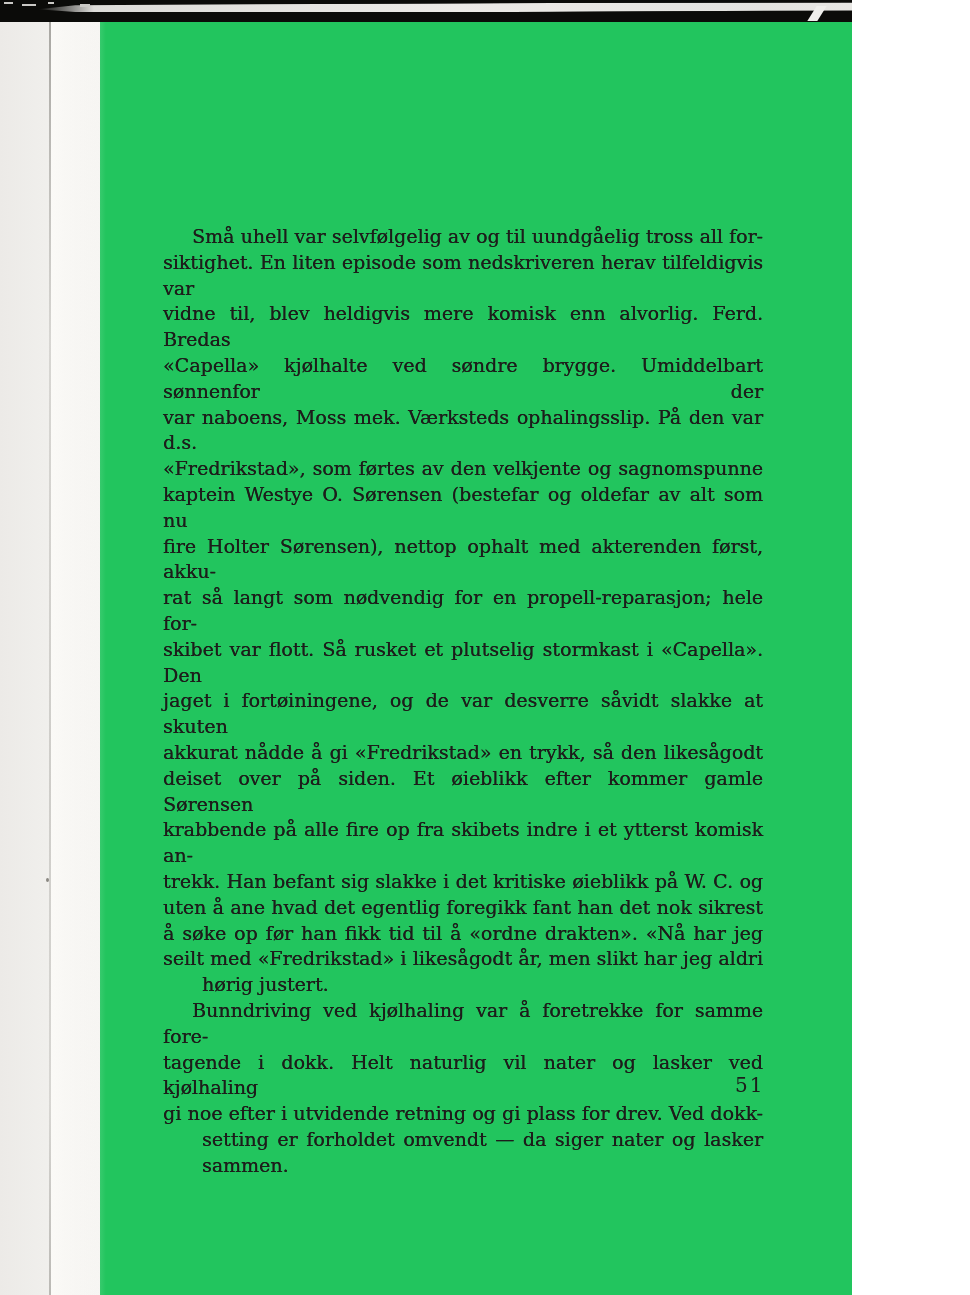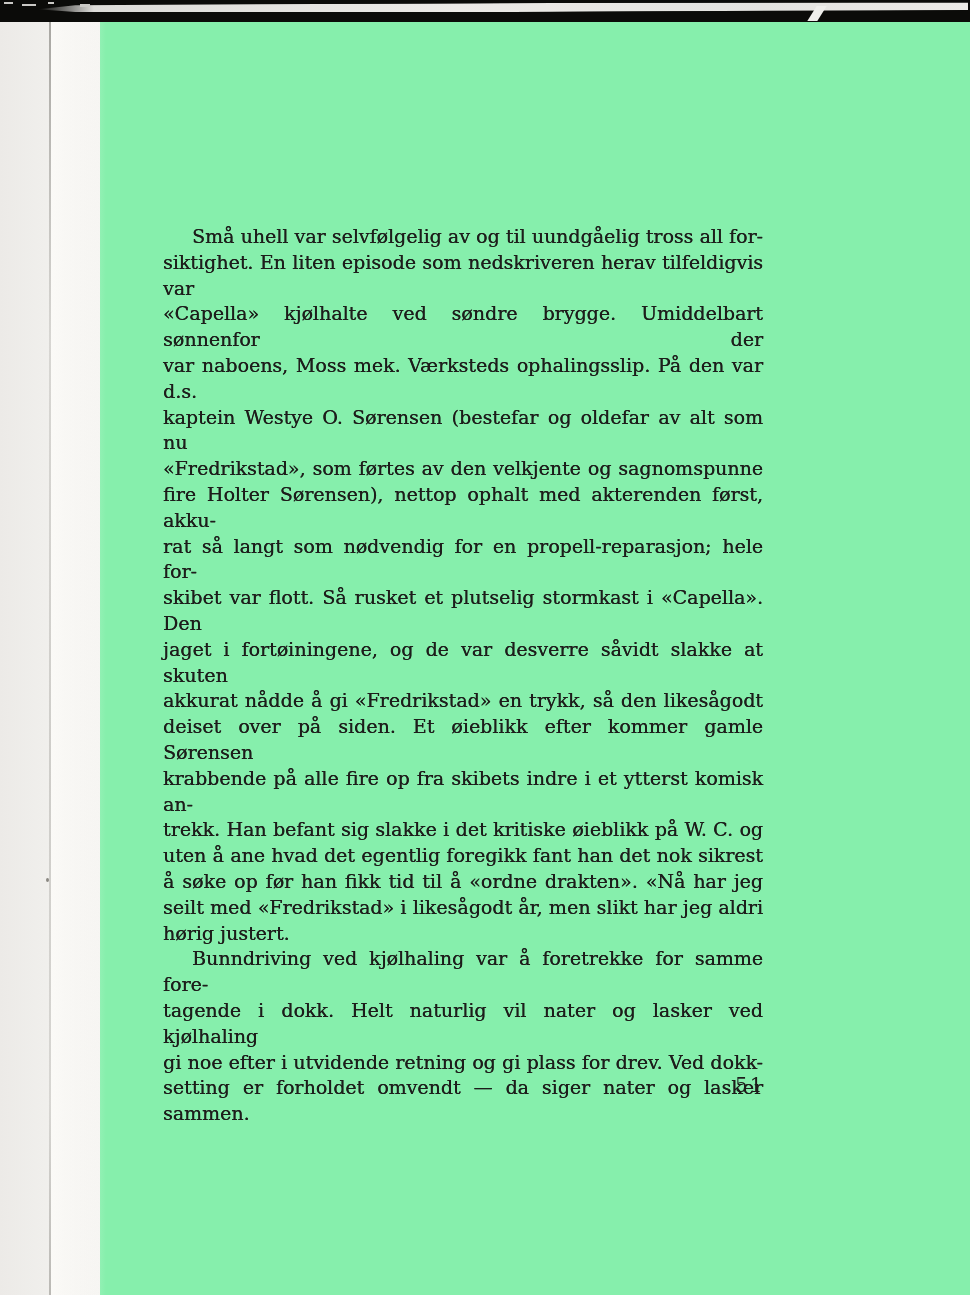--- a/index.html
+++ b/index.html
@@ -1,21 +1,21 @@
 <!DOCTYPE html>
 <html><head>
 <meta charset="utf-8">
 <style>
   html, body { margin: 0; padding: 0; background: #ffffff; }
   .viewport {
     position: relative;
-    width: 970px;
+    width: 852px;
     height: 1295px;
     overflow: hidden;
-    background: #86efac;
+    background: #22c55e;
     font-family: "DejaVu Serif", "Liberation Serif", serif;
   }
 
   
   .top-band {
     position: absolute;
     top: 0; left: 0;
     width: 970px; height: 22px;
     background: #0b0b09;
     z-index: 3;
@@ -92,21 +92,21 @@
     line-height: 25.8px;
     z-index: 4;
     text-shadow: 0.25px 0 0 currentColor;
   }
   .line {
     text-align: justify;
     text-align-last: justify;
     white-space: normal;
   }
   .line.indent { text-indent: 29px; }
-  .line.last { text-align-last: left; }
+  .line.last { text-align-last: left; margin-left: 39px; }
 
   .page-number {
     position: absolute;
     top: 1045px; left: 735px;
     color: #1d1d1b;
     font-size: 20px;
     letter-spacing: 2px;
     z-index: 4;
     margin-top: 28px;
   }
@@ -126,24 +126,25 @@
   </div>
 
   <div class="gutter-shade"></div>
   <div class="gutter-line"></div>
   <div class="gutter-highlight"></div>
   <div class="gutter-speck"></div>
 
   <div class="text-block" id="text-block">
       <div class="line indent">Små uhell var selvfølgelig av og til uundgåelig tross all for-</div>
       <div class="line">siktighet. En liten episode som nedskriveren herav tilfeldigvis var</div>
+      <div class="line">vidne til, blev heldigvis mere komisk enn alvorlig. Ferd. Bredas</div>
       <div class="line">«Capella» kjølhalte ved søndre brygge. Umiddelbart sønnenfor der</div>
       <div class="line">var naboens, Moss mek. Værksteds ophalingsslip. På den var d.s.</div>
+      <div class="line">«Fredrikstad», som førtes av den velkjente og sagnomspunne</div>
       <div class="line">kaptein Westye O. Sørensen (bestefar og oldefar av alt som nu</div>
-      <div class="line">«Fredrikstad», som førtes av den velkjente og sagnomspunne</div>
       <div class="line">fire Holter Sørensen), nettop ophalt med akterenden først, akku-</div>
       <div class="line">rat så langt som nødvendig for en propell-reparasjon; hele for-</div>
       <div class="line">skibet var flott. Så rusket et plutselig stormkast i «Capella». Den</div>
       <div class="line">jaget i fortøiningene, og de var desverre såvidt slakke at skuten</div>
       <div class="line">akkurat nådde å gi «Fredrikstad» en trykk, så den likesågodt</div>
       <div class="line">deiset over på siden. Et øieblikk efter kommer gamle Sørensen</div>
       <div class="line">krabbende på alle fire op fra skibets indre i et ytterst komisk an-</div>
       <div class="line">trekk. Han befant sig slakke i det kritiske øieblikk på W. C. og</div>
       <div class="line">uten å ane hvad det egentlig foregikk fant han det nok sikrest</div>
       <div class="line">å søke op før han fikk tid til å «ordne drakten». «Nå har jeg</div>

